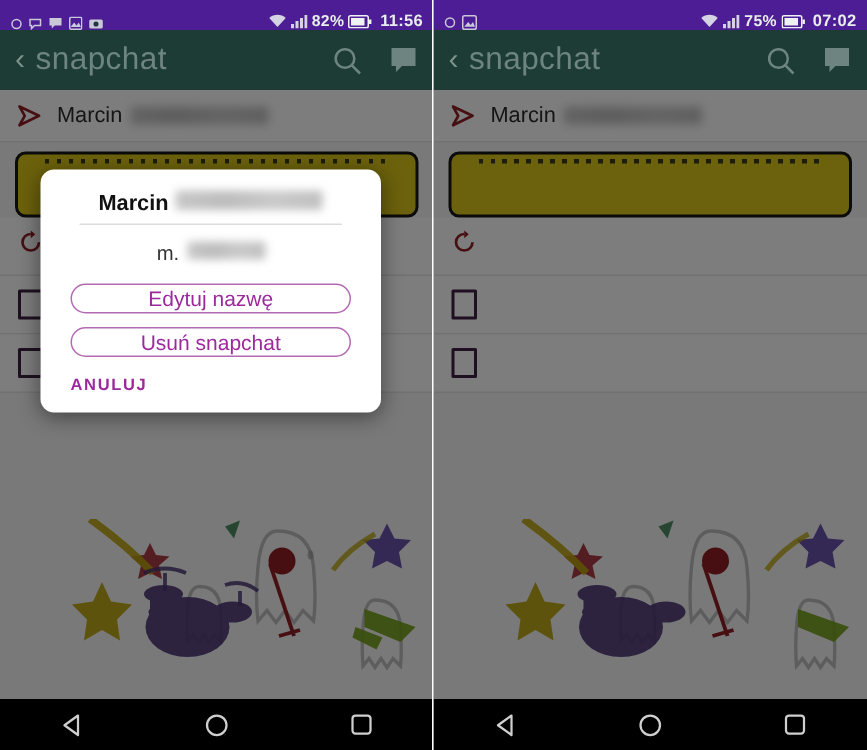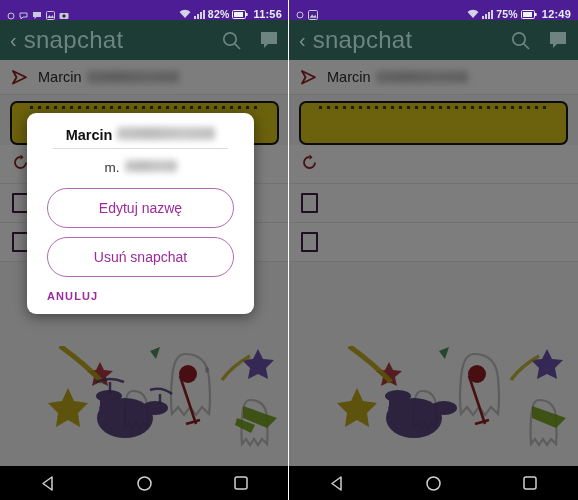--- a/index.html
+++ b/index.html
@@ -16,21 +16,21 @@
   .sb-right{display:flex;align-items:center;gap:3px;font-size:10.5px;font-weight:bold;letter-spacing:.2px;}
   .sb-ic{display:inline-block;opacity:.85;line-height:1;}
   .sb-ic svg{display:block;}
   .batt{display:inline-flex;align-items:center;}
   .clock{font-size:11px;font-weight:bold;margin-left:2px;}
 
   
   .appbar{position:relative;height:40px;background:#1d3c35;display:flex;align-items:center;
           padding:0 10px;box-sizing:border-box;z-index:5;}
   .back-chev{color:#7e928c;font-size:20px;line-height:1;margin-right:7px;font-weight:300;}
-  .app-title{color:#6d8480;font-size:24px;letter-spacing:.3px;flex:1;}
+  .app-title{color:#6d8480;font-size:21px;letter-spacing:.3px;flex:1;}
   .appbar-icons{display:flex;align-items:center;gap:17px;}
   .ic-btn{display:flex;align-items:center;justify-content:center;}
   .ic-btn svg{display:block;}
 
   
   .content{position:absolute;top:60px;left:0;right:0;bottom:34px;background:#f2f2f2;overflow:hidden;}
   .scrim{position:absolute;top:60px;left:0;right:0;bottom:34px;background:rgba(0,0,0,.50);z-index:20;}
 
   .row{display:flex;align-items:center;height:35px;padding:0 12px;box-sizing:border-box;
        border-bottom:1px solid #e3e3e3;background:#fafafa;position:relative;}
@@ -59,21 +59,21 @@
   .dialog{position:absolute;background:#fff;border-radius:9px;z-index:30;
           box-shadow:0 3px 14px rgba(0,0,0,.45);box-sizing:border-box;}
   .dlg-a{left:27px;top:113px;width:227px;padding:14px 20px 12px 20px;}
 
   .dlg-name{display:flex;align-items:baseline;justify-content:center;font-size:14.5px;
             font-weight:bold;color:#111;padding-bottom:5px;}
   .hr{height:1px;background:#ddd;margin:0 6px 11px 6px;}
   .dlg-sub{display:flex;align-items:baseline;justify-content:center;font-size:13.5px;
            color:#333;margin-bottom:13px;}
 
-  .pill{border:1.4px solid #b36ab3;border-radius:20px;height:40px;display:flex;
+  .pill{border:1.4px solid #b36ab3;border-radius:20px;height:20px;display:flex;
         align-items:center;justify-content:center;color:#9c2a9c;font-size:14px;
         margin-bottom:9px;background:#fff;text-align:center;padding:0 8px;box-sizing:border-box;}
   .cancel{text-align:left;color:#9c2a9c;font-size:11px;font-weight:bold;
           letter-spacing:1.1px;padding-top:4px;}
 </style>
 </head>
 <body>
 
 <div class="screens">
 
@@ -291,21 +291,21 @@
             </svg>
         </span>
         <span>75%</span>
         <span class="batt">
           <svg width="16" height="9" viewBox="0 0 16 9">
               <rect x="0.5" y="0.5" width="13" height="8" rx="1.2" fill="none" stroke="#eef3f1"></rect>
               <rect x="2" y="2" width="9" height="5" fill="#eef3f1"></rect>
               <rect x="14" y="3" width="1.6" height="3" fill="#eef3f1"></rect>
             </svg>
         </span>
-        <span class="clock">12:49</span>
+        <span class="clock">07:02</span>
       </div>
     </div>
 
     <div class="appbar">
       <span class="back-chev">‹</span>
       <span class="app-title">snapchat</span>
       <div class="appbar-icons">
         <span class="ic-btn">
           <svg width="21" height="21" viewBox="0 0 21 21">
               <circle cx="9" cy="9" r="6.2" fill="none" stroke="#6d8480" stroke-width="1.7"></circle>

